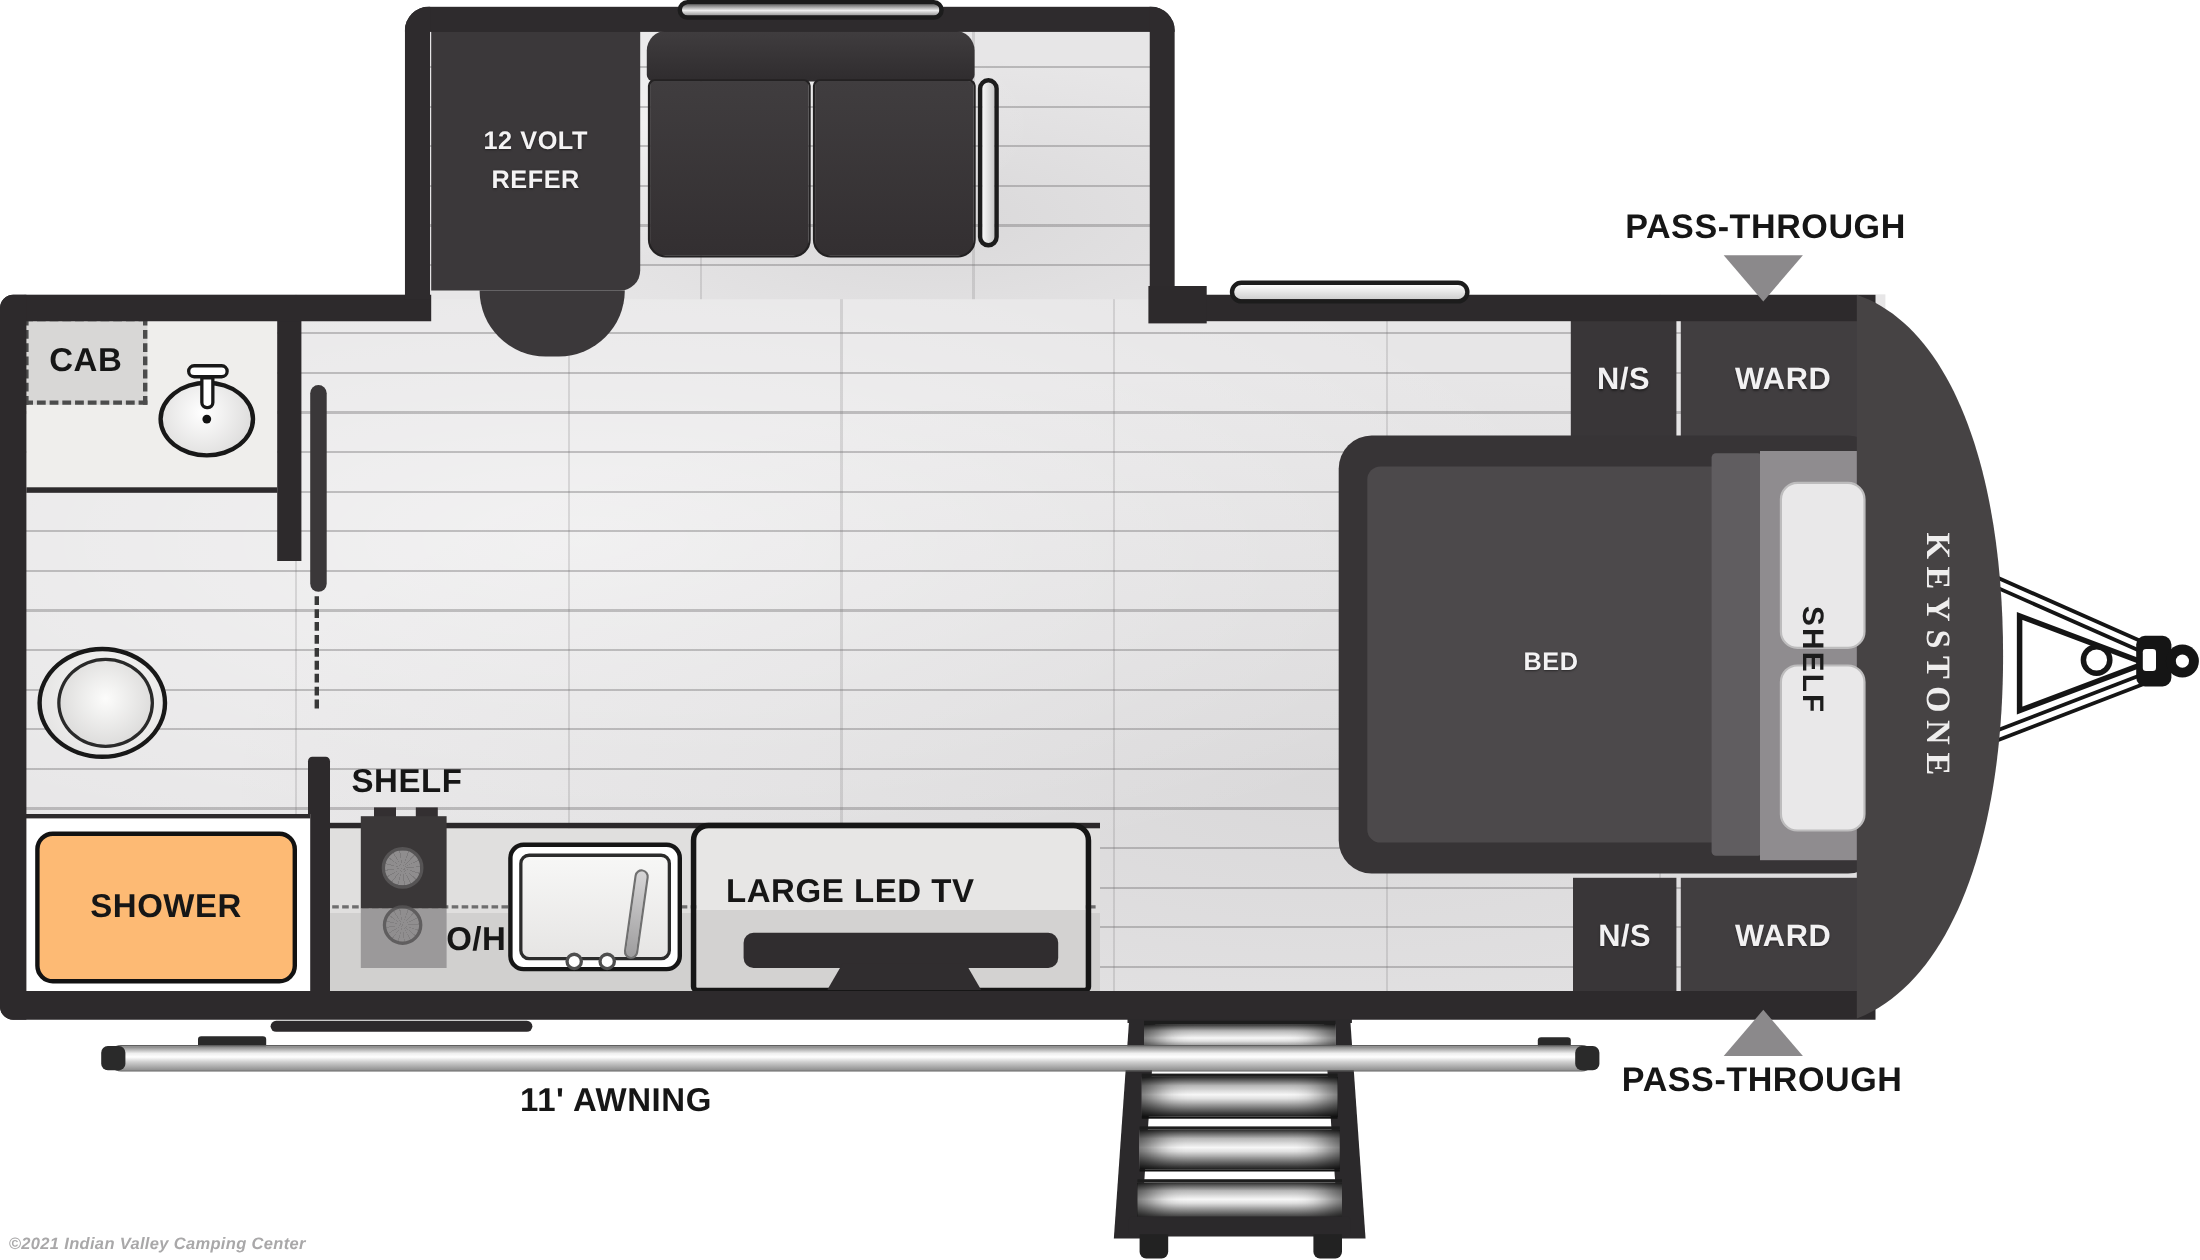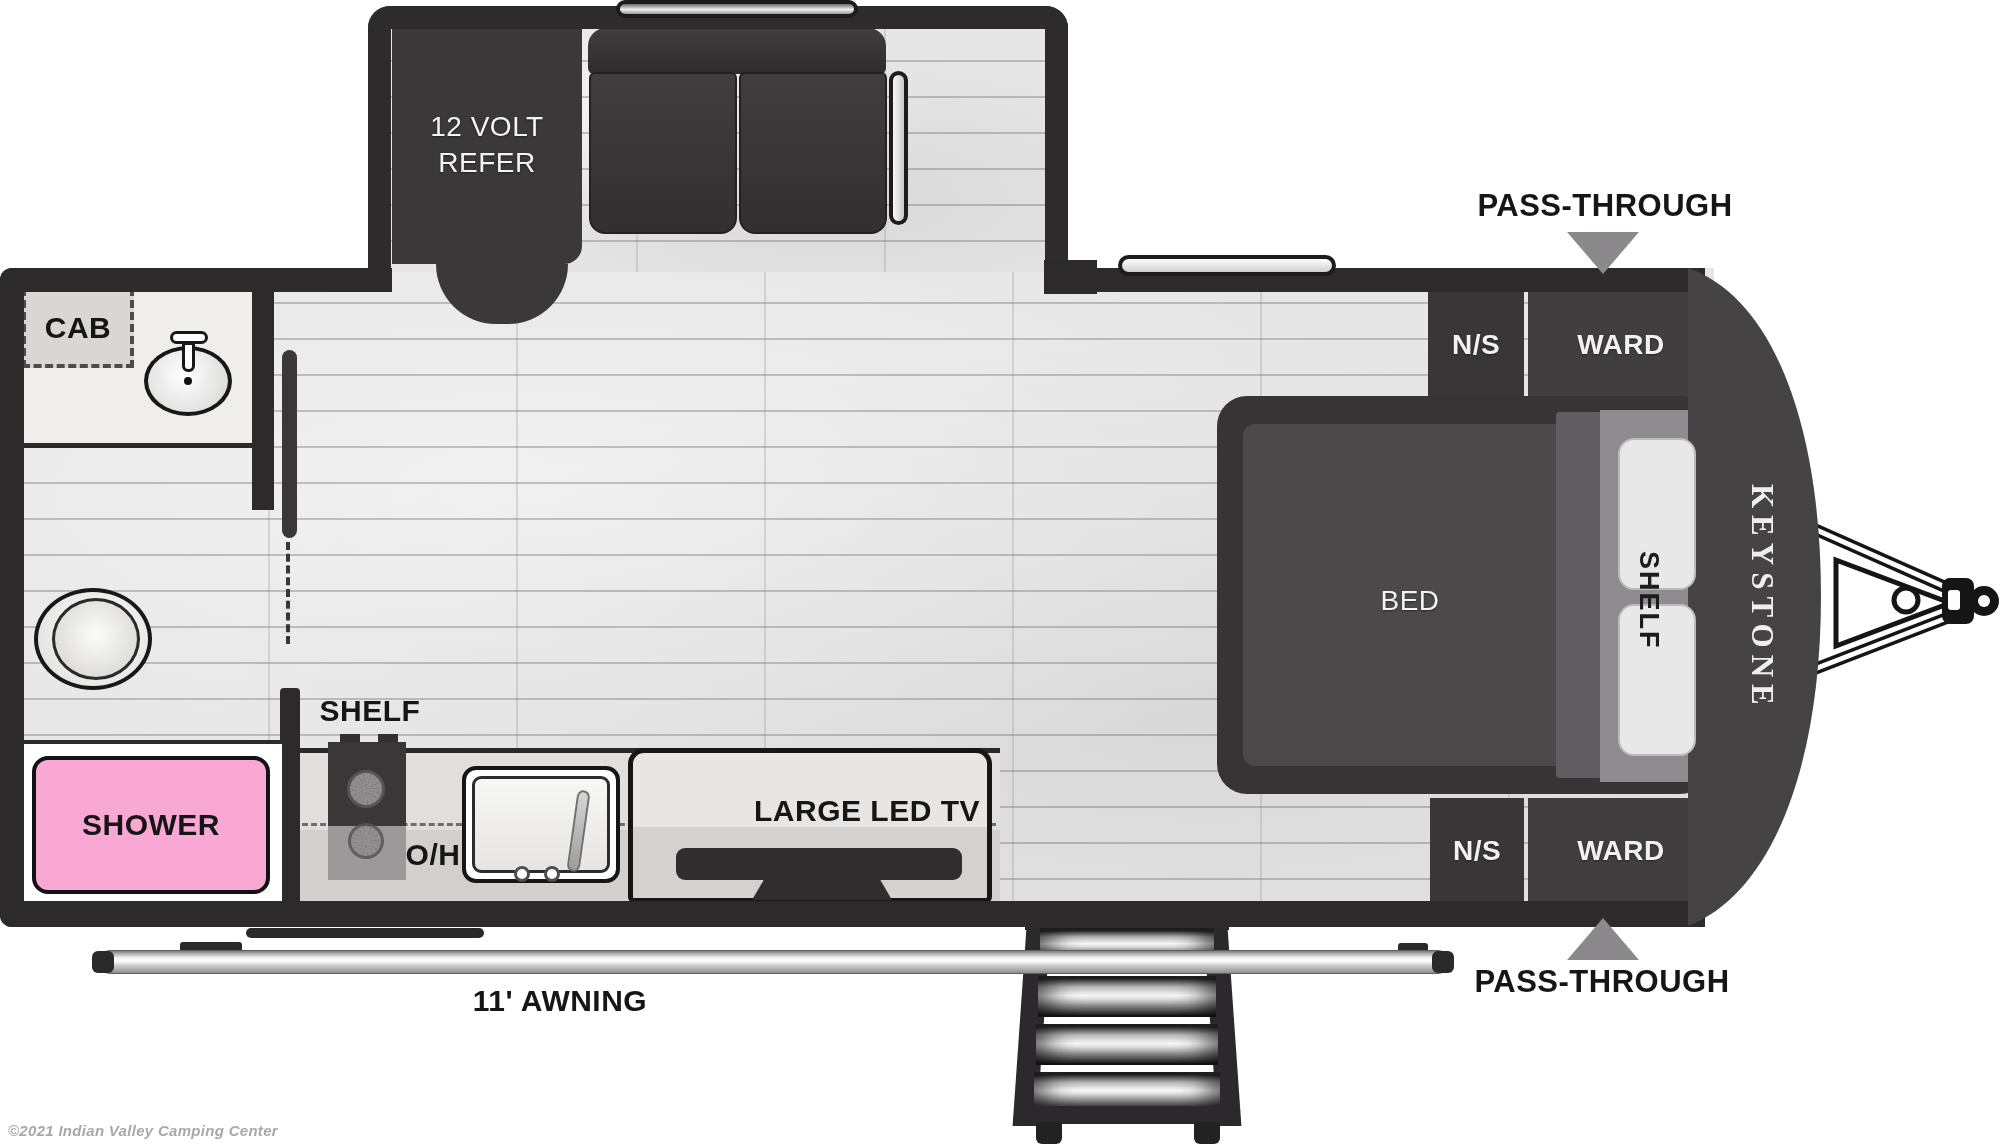--- a/index.html
+++ b/index.html
@@ -35,21 +35,21 @@
          display:flex;flex-direction:column;align-items:center;justify-content:center;}
   #refer-arc{left:436px;top:264px;width:132px;height:60px;background:#3b383a;border-radius:0 0 132px 132px;}
   #sofa-back{left:588px;top:28px;width:298px;height:46px;background:linear-gradient(180deg,#403d3f,#2f2c2e);
              border-radius:18px 18px 6px 6px;}
   .cushion{top:72px;width:148px;height:162px;background:linear-gradient(180deg,#403d3f,#332f31);
            border:2px solid #232122;border-radius:6px 6px 16px 16px;}
   #cushion-l{left:589px;}
   #cushion-r{left:739px;}
   #sofa-label{left:610px;top:100px;width:255px;height:100px;display:flex;flex-direction:column;
               align-items:center;justify-content:center;}
-  .white-label{color:#f4f3f4;font-weight:400;font-size:28px;line-height:36px;letter-spacing:.5px;
+  .white-label{color:#f4f3f4;font-weight:700;font-size:23px;line-height:36px;letter-spacing:.5px;
                text-shadow:0 1px 2px rgba(0,0,0,.45);white-space:nowrap;}
 
   
   .window{border:4px solid #1c1c1c;border-radius:11px;}
   #win-slide-top{left:616px;top:0;width:242px;height:18px;background:linear-gradient(180deg,#6a6a6a,#eeeeee 55%,#9a9a9a);}
   #win-slide-right{left:889px;top:71px;width:19px;height:154px;background:linear-gradient(90deg,#f7f7f7,#c9c9c9);}
   #win-top-wall{left:1118px;top:255px;width:218px;height:21px;background:linear-gradient(180deg,#fdfdfd,#cfcfcf);}
   #compartment{left:246px;top:928px;width:238px;height:10px;background:#2c292b;border-radius:5px;}
 
   
@@ -61,21 +61,21 @@
   #bath-sink-dot{left:184px;top:377px;width:8px;height:8px;border-radius:50%;background:#111;}
   #faucet-handle{left:170px;top:331px;width:38px;height:13px;background:#fff;border:3px solid #181818;border-radius:7px;}
   #faucet-spout{left:182px;top:342px;width:13px;height:30px;background:#fff;border:3px solid #181818;border-radius:0 0 6px 6px;}
   #bath-door{left:282px;top:350px;width:15px;height:188px;background:#3a3739;border-radius:8px;}
   #bath-door-dash{left:286px;top:542px;width:0;height:102px;border-left:4px dashed #383838;}
   #toilet-outer{left:34px;top:588px;width:118px;height:102px;border-radius:50%;border:4px solid #181818;
                 background:radial-gradient(circle at 55% 45%, #ffffff, #dddcdb);}
   #toilet-inner{left:52px;top:598px;width:88px;height:82px;border-radius:50%;border:3px solid #2a2a2a;
                 background:radial-gradient(circle at 50% 45%, #fcfcfb, #d2d1d0);}
   #shower-outer{left:20px;top:740px;width:262px;height:165px;background:#ffffff;border-top:4px solid #2d2a2c;}
-  #shower-pan{left:32px;top:756px;width:238px;height:138px;background:#f9a8d4;border:4px solid #121212;
+  #shower-pan{left:32px;top:756px;width:238px;height:138px;background:#fdba74;border:4px solid #121212;
               border-radius:16px;display:flex;align-items:center;justify-content:center;}
 
   
   #counter{left:300px;top:748px;width:700px;height:157px;border-top:5px solid #2b282a;
            background:linear-gradient(180deg,#e0dfde 0 77px,#d1d0cf 77px 100%);}
   #oh-dash{left:302px;top:823px;width:694px;height:0;border-top:3px dashed #6e6e6e;}
   .stove-tab{top:734px;width:20px;height:10px;background:#332f31;}
   #stove-tab1{left:340px;} #stove-tab2{left:378px;}
   #stove-dark{left:328px;top:742px;width:78px;height:84px;background:#3a3738;}
   #stove-gray{left:328px;top:826px;width:78px;height:54px;background:#9b999a;}
@@ -87,21 +87,21 @@
   #oh-label{left:390px;top:838px;width:86px;text-align:center;}
   #ksink{left:462px;top:766px;width:158px;height:117px;background:#fff;border:4px solid #161616;border-radius:14px;}
   #ksink::before{content:"";position:absolute;left:6px;top:6px;right:6px;bottom:6px;border:3px solid #2c2c2c;
                  border-radius:9px;background:linear-gradient(180deg,#f7f7f6,#e6e5e4);}
   #kfaucet{left:572px;top:790px;width:13px;height:82px;background:linear-gradient(180deg,#d6d5d6,#9e9d9e);
            border:2px solid #707070;border-radius:7px;transform:rotate(8deg);}
   .knob{width:16px;height:16px;border-radius:50%;border:3px solid #4e4e4e;background:#fff;}
   #knob1{left:514px;top:866px;} #knob2{left:544px;top:866px;}
   #tv-cab{left:628px;top:748px;width:364px;height:155px;border:5px solid #161616;border-radius:16px 16px 6px 6px;
           background:linear-gradient(180deg,#e7e6e5 0 74px,#d3d2d1 74px 100%);}
-  #tv-label{left:660px;top:794px;width:320px;text-align:right;}
+  #tv-label{left:660px;top:794px;width:320px;text-align:left;}
   #tv-bar{left:676px;top:848px;width:286px;height:32px;background:#302d2f;border-radius:9px;}
   #tv-stand{left:752px;top:876px;width:140px;height:24px;background:#302d2f;
             clip-path:polygon(10% 0,90% 0,100% 100%,0 100%);}
 
   
   .cabinet{display:flex;align-items:center;justify-content:center;}
   #ns-top{left:1428px;top:290px;width:96px;height:110px;background:#393638;}
   #ward-top{left:1528px;top:290px;width:186px;height:110px;background:#413e40;}
   #ns-bottom{left:1430px;top:798px;width:94px;height:105px;background:#393638;}
   #ward-bottom{left:1528px;top:798px;width:186px;height:105px;background:#413e40;}

